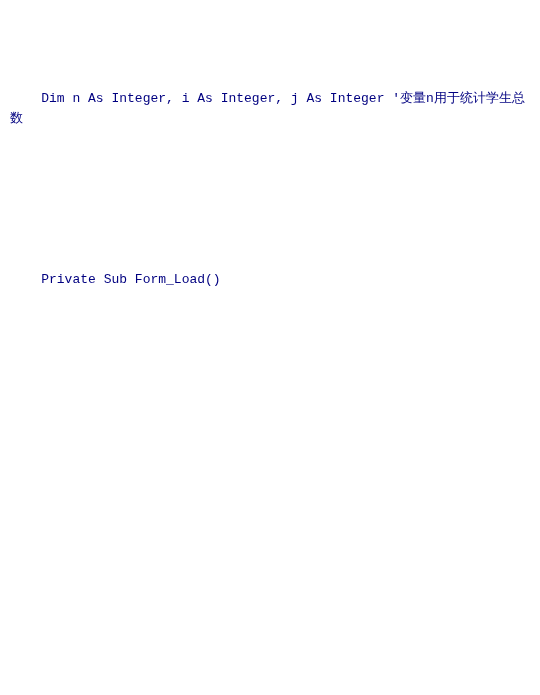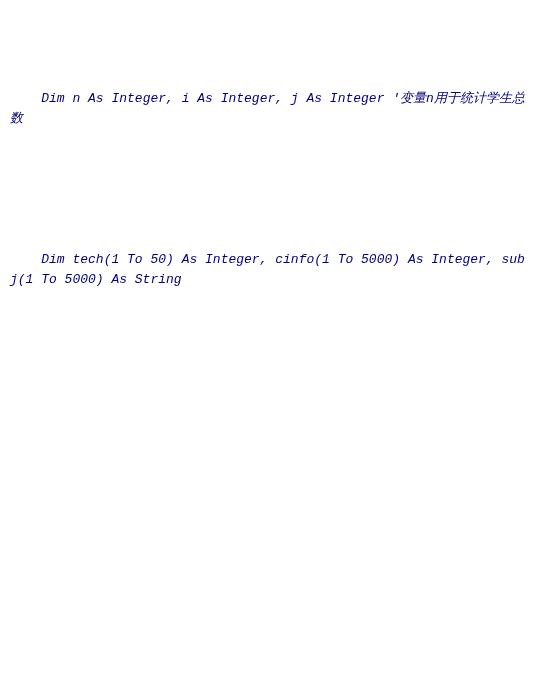--- a/index.html
+++ b/index.html
@@ -20,39 +20,38 @@
     }
 
     .code-block {
       white-space: pre-wrap;
       word-break: break-all;
     }
 
     .line {
       display: block;
       line-height: 1.55;
-      font-style: italic;
     }
 
     .indent1 { padding-left: 14px; }
   </style>
 </head>
 <body>
 
 <div class="code-block">
 
   <span class="line">
     <span>Dim n As Integer, i As Integer, j As Integer '变量n用于统计学生总数</span>
   </span>
 
 
+
   <span class="line">
-    <span>Dim tech(1 To 50) As Integer, cinfo(1 To 5000) As Integer, subj(1 To 5000) As String</span>
+    <span>Private Sub Form_Load()</span>
   </span>
-
 
 
   
 
   
 
   
 
   
 

